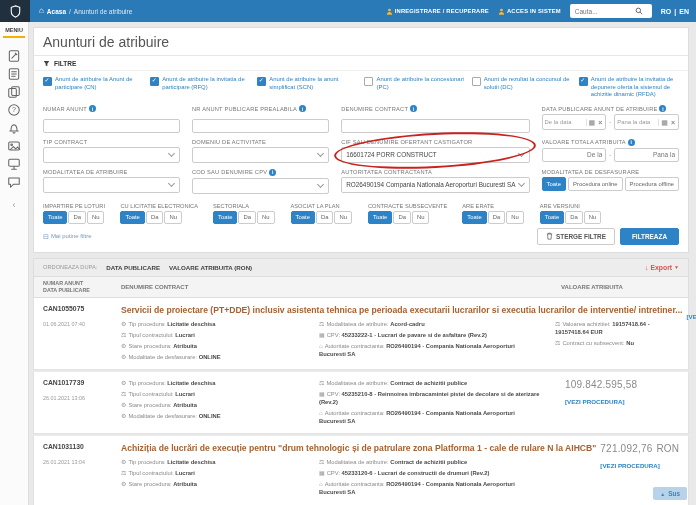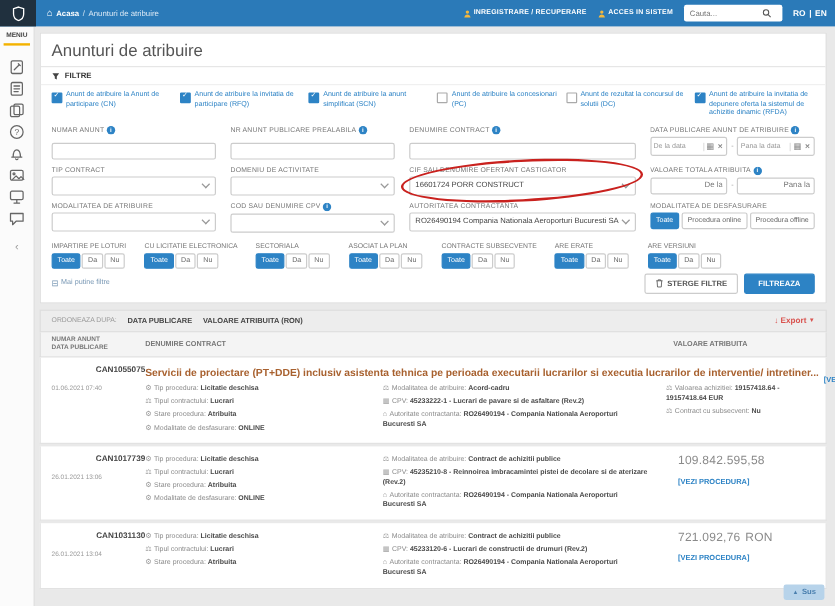--- a/index.html
+++ b/index.html
@@ -1,18 +1,18 @@
 <!DOCTYPE html>
 <html style="--ann: #c9211e;"><head>
 <meta charset="utf-8">
 <style>
   html,body{margin:0;padding:0;}
   body{width:696px;height:505px;position:relative;overflow:hidden;background:#e9e9e9;
        font-family:"Liberation Sans",sans-serif;-webkit-font-smoothing:antialiased;}
-  a{text-decoration:none;cursor:pointer;text-align:right;}
+  a{text-decoration:none;cursor:pointer;}
   
   .topbar{position:absolute;top:0;left:0;right:0;height:22px;background:#2b7ab8;display:flex;align-items:center;z-index:6;}
   .logo{width:30px;height:22px;background:#20303e;display:flex;align-items:center;justify-content:center;flex:0 0 auto;}
   .crumbs{margin-left:9px;color:#fff;font-size:6.5px;display:flex;gap:3px;align-items:center;}
   .crumbs a{color:#fff;font-weight:bold;}
   .crumbs .cur{color:#dce9f5;}
   .home-ic{font-size:8px;line-height:1;color:#fff;}
   .top-right{margin-left:auto;display:flex;align-items:center;gap:9px;padding-right:7px;}
   .top-link{color:#fff;font-size:5.8px;font-weight:bold;display:flex;gap:2px;align-items:center;letter-spacing:.2px;}
   .searchbox{background:#fff;border-radius:2px;display:flex;align-items:center;height:14px;width:76px;padding:0 3px;}
@@ -503,20 +503,21 @@
           </div>
       <a class="vlink">[VEZI PROCEDURA]</a>
     </div>
   </article>
       <article class="row">
     <div class="cell-can">
       <a class="can">CAN1031130</a>
       <span class="candate">26.01.2021 13:04</span>
     </div>
     <div class="cell-main">
+      <a class="rtitle">Achiziția de lucrări de execuție pentru "drum tehnologic și de patrulare zona Platforma 1 - cale de rulare N la AIHCB"</a>
       <div class="detcols">
             <div class="det-col">
               <div class="det"><span class="dic">⚙</span><span class="dlab">Tip procedura: </span><b class="dval">Licitatie deschisa</b></div>
               <div class="det"><span class="dic">⚖</span><span class="dlab">Tipul contractului: </span><b class="dval">Lucrari</b></div>
               <div class="det"><span class="dic">⚙</span><span class="dlab">Stare procedura: </span><b class="dval">Atribuita</b></div>
             </div>
             <div class="det-col">
               <div class="det"><span class="dic">⚖</span><span class="dlab">Modalitatea de atribuire: </span><b class="dval">Contract de achizitii publice</b></div>
               <div class="det"><span class="dic">▦</span><span class="dlab">CPV: </span><b class="dval">45233120-6 - Lucrari de constructii de drumuri (Rev.2)</b></div>
               <div class="det"><span class="dic">⌂</span><span class="dlab">Autoritate contractanta: </span><b class="dval">RO26490194 - Compania Nationala Aeroporturi Bucuresti SA</b></div>

